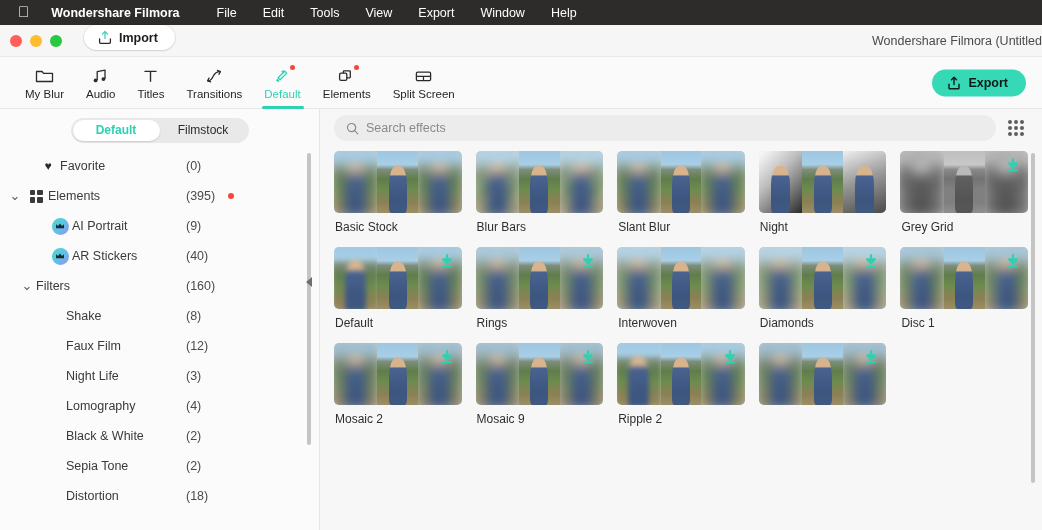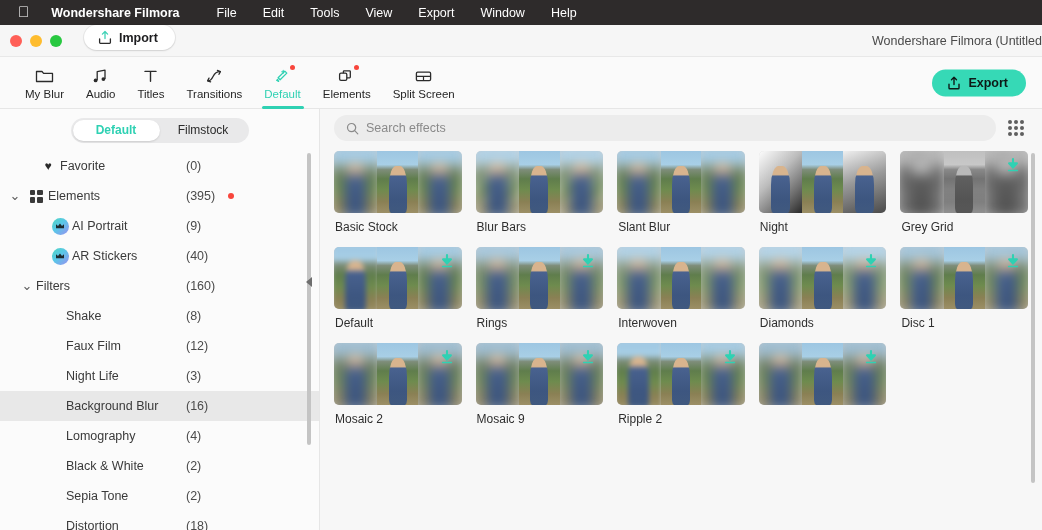--- a/index.html
+++ b/index.html
@@ -594,26 +594,20 @@
           <span class="chev" style="margin-left: 48px;"></span>
           <span class="icon-slot" style="width: 0px; flex-basis: 0px;"></span>
           <span class="name">Faux Film</span>
           <span class="count">(12)</span>
         </div>
         <div class="row">
           <span class="chev" style="margin-left: 48px;"></span>
           <span class="icon-slot" style="width: 0px; flex-basis: 0px;"></span>
           <span class="name">Night Life</span>
           <span class="count">(3)</span>
-        </div>
-        <div class="row selected">
-          <span class="chev" style="margin-left: 48px;"></span>
-          <span class="icon-slot" style="width: 0px; flex-basis: 0px;"></span>
-          <span class="name">Background Blur</span>
-          <span class="count">(16)</span>
         </div>
         <div class="row">
           <span class="chev" style="margin-left: 48px;"></span>
           <span class="icon-slot" style="width: 0px; flex-basis: 0px;"></span>
           <span class="name">Lomography</span>
           <span class="count">(4)</span>
         </div>
         <div class="row">
           <span class="chev" style="margin-left: 48px;"></span>
           <span class="icon-slot" style="width: 0px; flex-basis: 0px;"></span>

